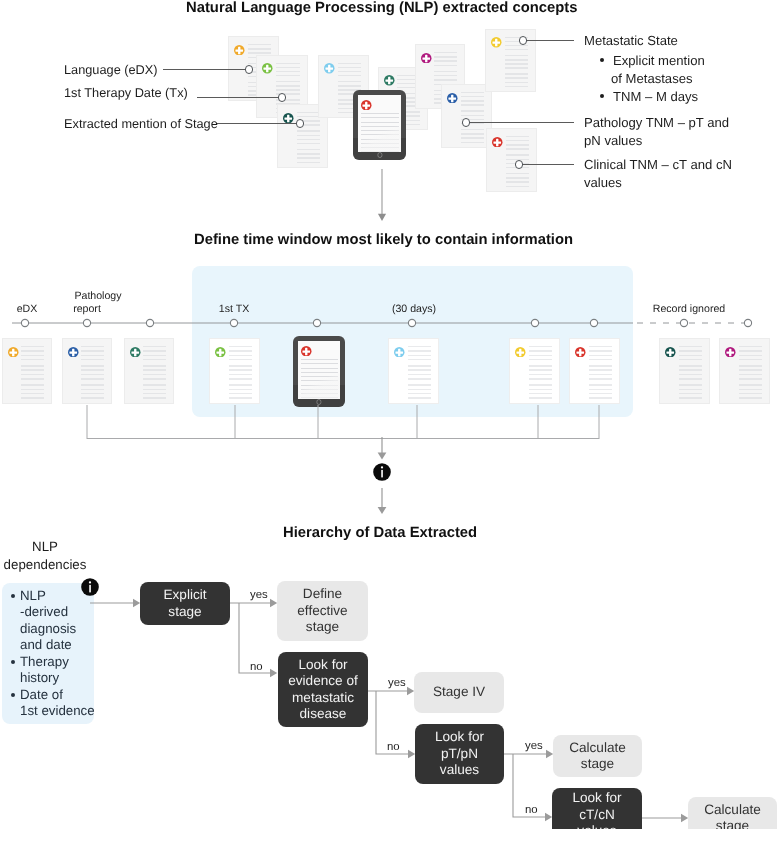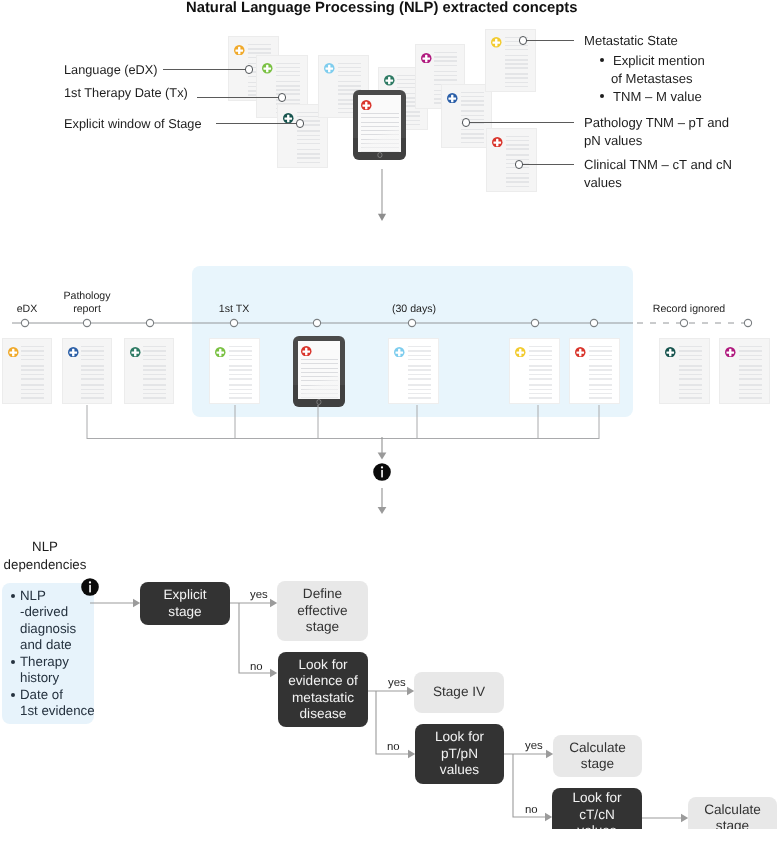--- a/index.html
+++ b/index.html
@@ -289,56 +289,57 @@
 
   <div class="abs" style="left:377px;top:169px;width:10px;height:55px;">
     <svg width="10" height="55" viewBox="0 0 10 55">
         <path d="M5 0 V45" stroke="#9a9a9a" stroke-width="1.1" fill="none"></path>
         <path d="M0.9 44.8 L5 52 L9.1 44.8 Z" fill="#8e8e8e"></path>
       </svg>
   </div>
 
   <div class="abs lbl" style="left:64px;top:62px;">Language (eDX)</div>
   <div class="abs lbl" style="left:64px;top:85px;text-align:right;">1st Therapy Date (Tx)</div>
-  <div class="abs lbl" style="left:64px;top:116px;">Explicit window of Stage</div>
+  <div class="abs lbl" style="left:64px;top:116px;">Extracted mention of Stage</div>
 
   <div class="abs lbl r" style="left:584px;top:33px;">Metastatic State</div>
   <div class="abs lbl r bullet" style="left:600px;top:53px;">
       <span class="bdot"></span>
       <span>Explicit mention</span>
     </div>
   <div class="abs lbl r" style="left:611px;top:71px;">of Metastases</div>
   <div class="abs lbl r bullet" style="left:600px;top:89px;">
       <span class="bdot"></span>
-      <span>TNM – M value</span>
+      <span>TNM – M days</span>
     </div>
 
   <div class="abs lbl r" style="left:584px;top:115px;">Pathology TNM – pT and</div>
   <div class="abs lbl r" style="left:584px;top:133px;">pN values</div>
 
   <div class="abs lbl r" style="left:584px;top:157px;">Clinical TNM – cT and cN</div>
   <div class="abs lbl r" style="left:584px;top:175px;">values</div>
 
+  <div class="abs sec-title" style="left:194px;top:232px;">Define time window most likely to contain information</div>
 
   <div id="tl-window" class="abs" style="left: 192px; top: 266px; width: 441px; height: 151px; background: rgb(232, 245, 252); border-radius: 8px;"></div>
 
   <div id="tl-axis" class="abs" style="left:0;top:220px;width:779px;height:210px;"><svg width="779" height="210" viewBox="0 0 779 210">
         <path d="M12 103 H633" stroke="#94979a" stroke-width="1" fill="none"></path>
         <path d="M637 103 H752" stroke="#94979a" stroke-width="1" fill="none" stroke-dasharray="6 7"></path>
         <circle cx="25" cy="103" r="3.6" fill="#fff" stroke="#7b7f82" stroke-width="1.1"></circle>
         <circle cx="87" cy="103" r="3.6" fill="#fff" stroke="#7b7f82" stroke-width="1.1"></circle>
         <circle cx="150" cy="103" r="3.6" fill="#fff" stroke="#7b7f82" stroke-width="1.1"></circle>
         <circle cx="234" cy="103" r="3.6" fill="#fff" stroke="#7b7f82" stroke-width="1.1"></circle>
         <circle cx="317" cy="103" r="3.6" fill="#fff" stroke="#7b7f82" stroke-width="1.1"></circle>
         <circle cx="412" cy="103" r="3.6" fill="#fff" stroke="#7b7f82" stroke-width="1.1"></circle>
         <circle cx="535" cy="103" r="3.6" fill="#fff" stroke="#7b7f82" stroke-width="1.1"></circle>
         <circle cx="594" cy="103" r="3.6" fill="#fff" stroke="#7b7f82" stroke-width="1.1"></circle>
         <circle cx="684" cy="103" r="3.6" fill="#fff" stroke="#7b7f82" stroke-width="1.1"></circle>
         <circle cx="748" cy="103" r="3.6" fill="#fff" stroke="#7b7f82" stroke-width="1.1"></circle>
-      </svg><div class="tl-tick" style="left:27px;top:83px">eDX</div><div class="tl-tick" style="left:87px;top:70px">Pathology</div><div class="tl-tick" style="left:87px;top:83px">report</div><div class="tl-tick" style="left:234px;top:83px">1st TX</div><div class="tl-tick" style="left:414px;top:83px">(30 days)</div><div class="tl-tick" style="left:689px;top:83px">Record ignored</div></div>
+      </svg><div class="tl-tick" style="left:27px;top:83px">eDX</div><div class="tl-tick" style="left:98px;top:70px">Pathology</div><div class="tl-tick" style="left:87px;top:83px">report</div><div class="tl-tick" style="left:234px;top:83px">1st TX</div><div class="tl-tick" style="left:414px;top:83px">(30 days)</div><div class="tl-tick" style="left:689px;top:83px">Record ignored</div></div>
   <div id="tl-docs" class="abs" style="left:0;top:0;width:779px;height:847px;">
       <div class="doc" style="left: 2px; top: 338px; width: 50px; height: 66px;">
         <div class="lines">
           <div class="ln" style="left:18px;top:6.93px;width:23px"></div>
           <div class="ln" style="left:18px;top:11.27px;width:23px"></div>
           <div class="ln" style="left:18px;top:15.61px;width:23px"></div>
           <div class="ln" style="left:18px;top:19.96px;width:23px"></div>
           <div class="ln" style="left:18px;top:26.12px;width:23px"></div>
           <div class="ln" style="left:18px;top:30.46px;width:23px"></div>
           <div class="ln" style="left:18px;top:34.81px;width:23px"></div>
@@ -565,20 +566,21 @@
       <path d="M9 0 V16" stroke="#9a9a9a" stroke-width="1.2" fill="none"></path>
       <path d="M4.6 15.5 L9 22.5 L13.4 15.5 Z" fill="#9a9a9a"></path>
       <circle cx="9" cy="35" r="8.8" fill="#0a0a0a"></circle>
       <circle cx="9" cy="30.4" r="1.15" fill="#fff"></circle>
       <rect x="8.25" y="32.9" width="1.6" height="7.5" fill="#fff"></rect>
       <path d="M9 51 V71" stroke="#9a9a9a" stroke-width="1.2" fill="none"></path>
       <path d="M4.6 70 L9 77 L13.4 70 Z" fill="#9a9a9a"></path>
     </svg>
   </div>
 
+  <div class="abs sec-title" style="left:283px;top:525px;">Hierarchy of Data Extracted</div>
 
   <div class="abs nlp-head" style="left:-3px;top:539px;width:96px;text-align:center;">NLP</div>
   <div class="abs nlp-head" style="left:-3px;top:557px;width:96px;text-align:center;">dependencies</div>
 
   <div id="nlp-box" class="nlpb" style="left: 2px; top: 583px; width: 92px; height: 141px;">
       <div class="bd" style="left:9px;top:10.7px"></div>
       <div class="row" style="left:18px;top:4.5px">NLP</div>
       <div class="row" style="left:18px;top:21.1px">-derived</div>
       <div class="row" style="left:18px;top:37.6px">diagnosis</div>
       <div class="row" style="left:18px;top:54.2px">and date</div>

